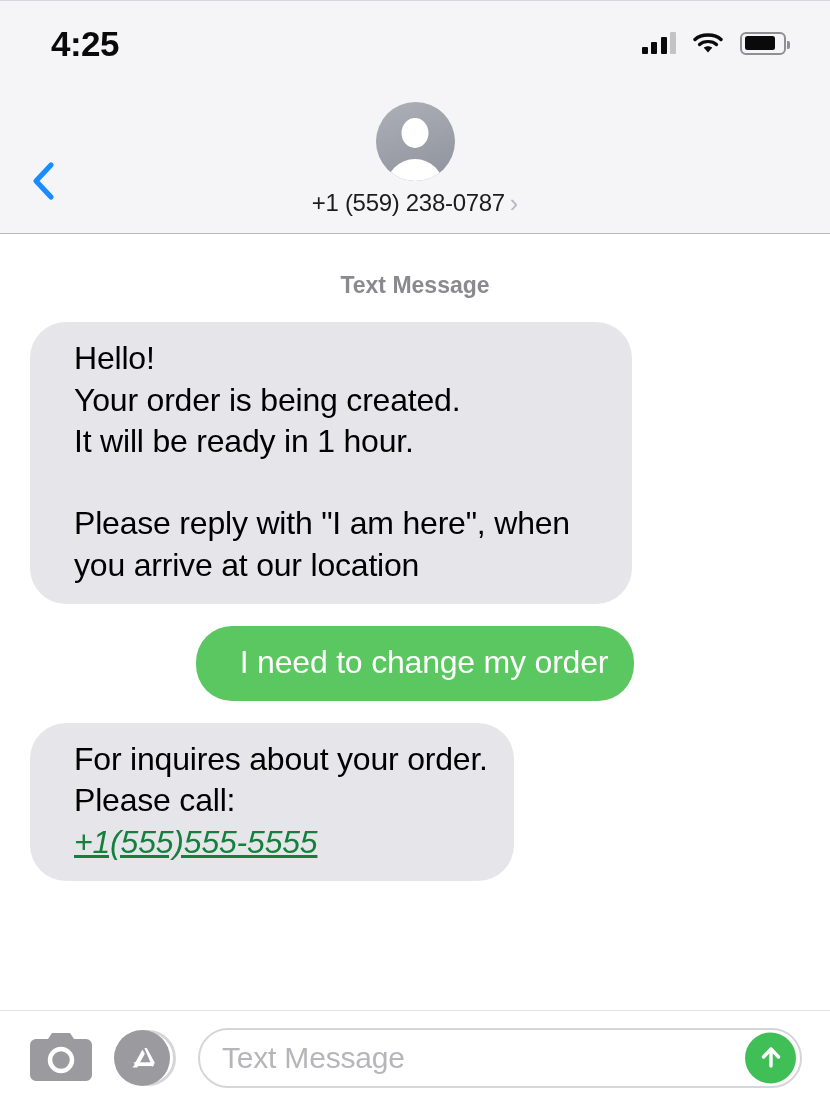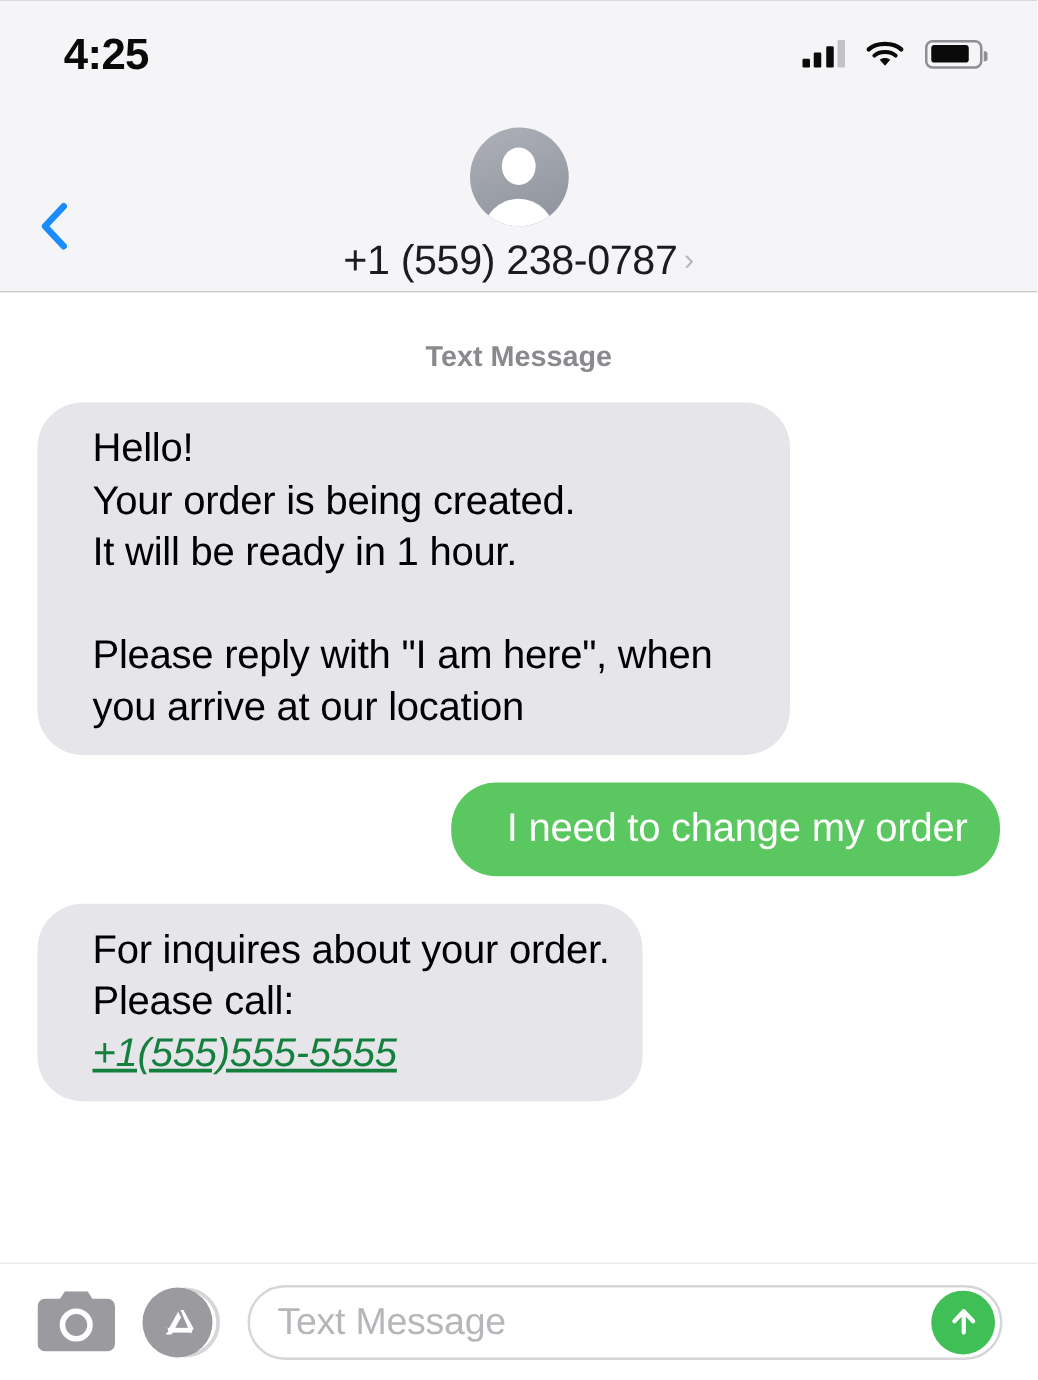--- a/index.html
+++ b/index.html
@@ -92,21 +92,21 @@
     position: absolute; left: 50%; bottom: -20px;
     transform: translateX(-50%);
     width: 58px; height: 42px;
     background: #ffffff; border-radius: 50% 50% 0 0 / 70% 70% 0 0;
   }
   .contact-row {
     display: flex; align-items: center; gap: 5px;
     margin-top: 8px;
   }
   .contact-number {
-    font-size: 33px; color: #1c1c1e; letter-spacing: -0.3px;
+    font-size: 24px; color: #1c1c1e; letter-spacing: -0.3px;
   }
   .disclosure { color: #b8b8bd; font-size: 25px; line-height: 1; }
 
   
   .conversation {
     flex: 1 1 auto;
     background: #ffffff;
     padding: 36px 0 0 0;
     overflow: hidden;
     position: relative;
@@ -115,21 +115,21 @@
     text-align: center; line-height: 1.32;
     color: #8a8a8e; font-size: 23px;
     margin-bottom: 22px;
   }
   .msg-meta .ml1 { font-weight: bold; display: block; }
   .msg-meta .ml2 { display: block; }
   .msg-meta .ml2 b { font-weight: bold; }
 
   .row { display: flex; padding: 0 30px; margin-bottom: 22px; }
   .row.in  { justify-content: flex-start; }
-  .row.out { justify-content: flex-end; }
+  .row.out { justify-content: center; }
 
   .bubble {
     position: relative;
     border-radius: 36px;
     padding: 16px 26px 18px 44px;
     font-size: 32px;
     line-height: 1.29;
     max-width: 602px;
     white-space: pre-wrap;
     letter-spacing: -0.2px;

